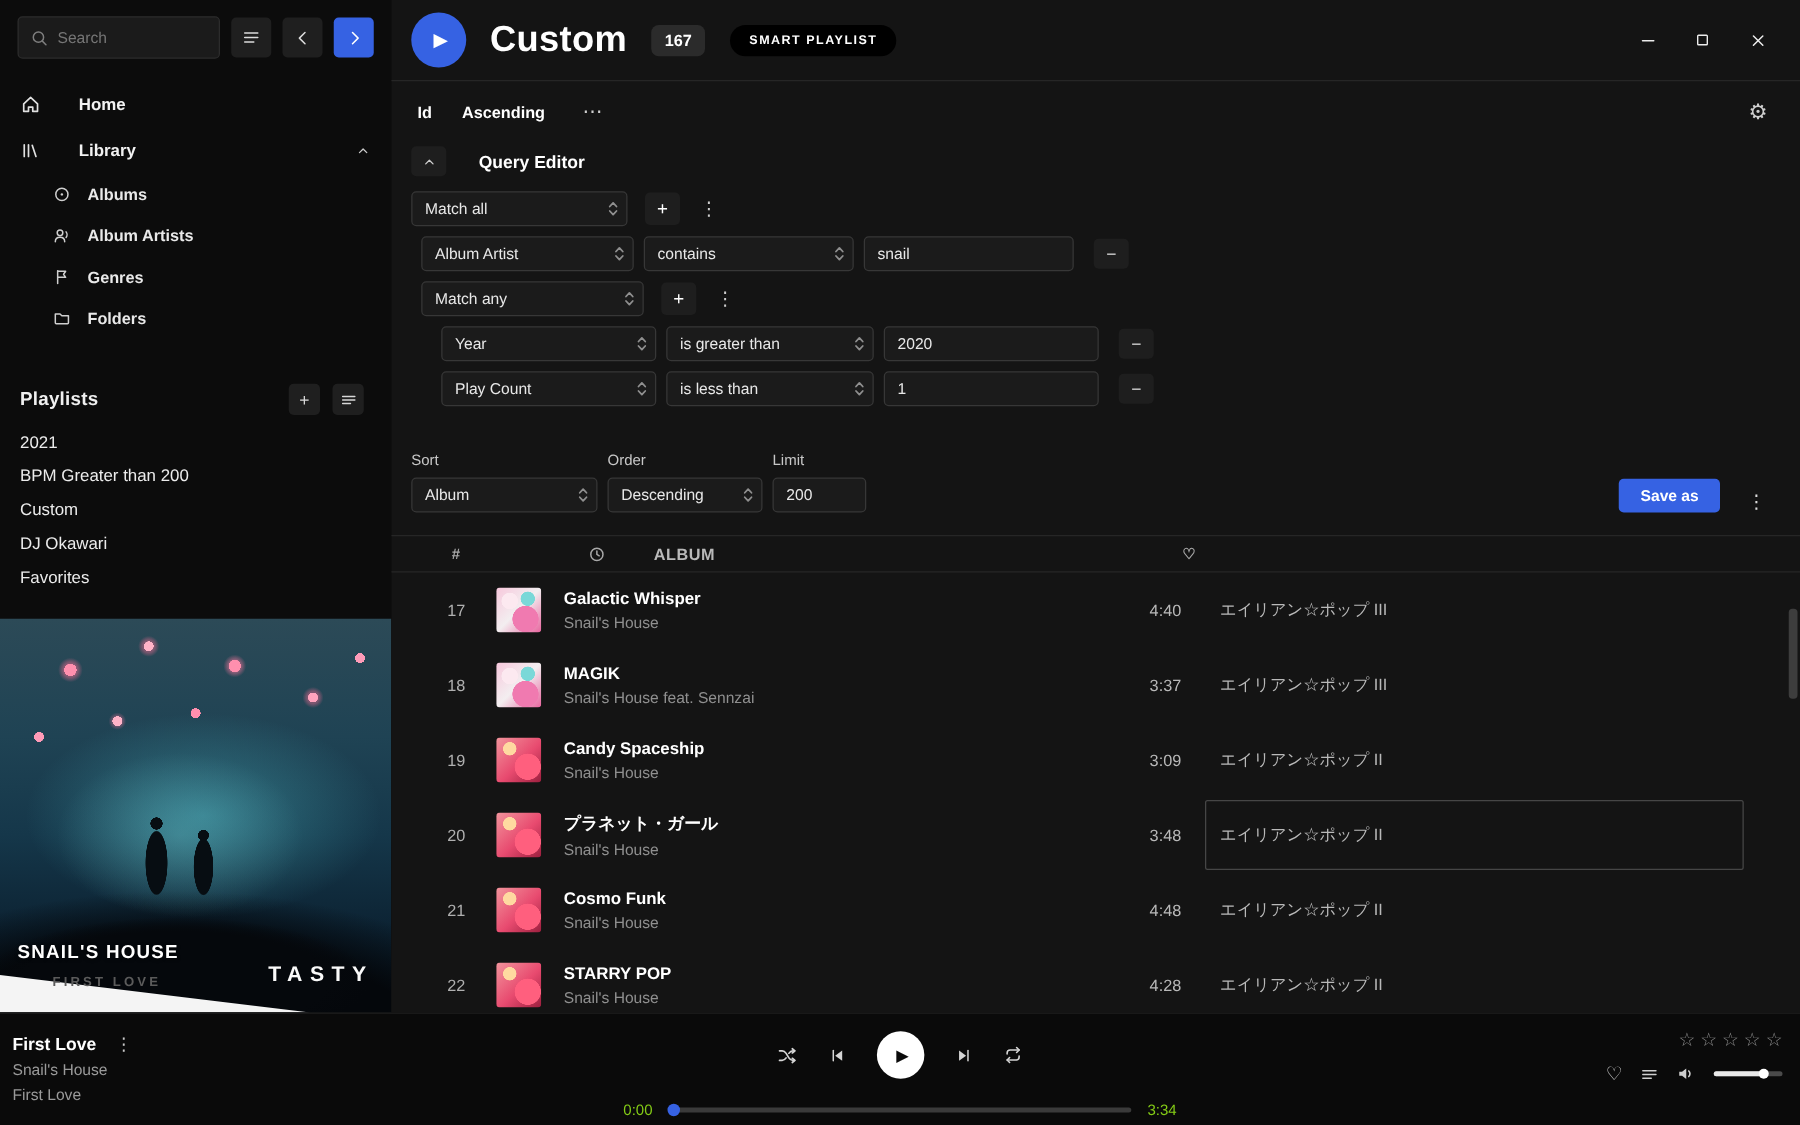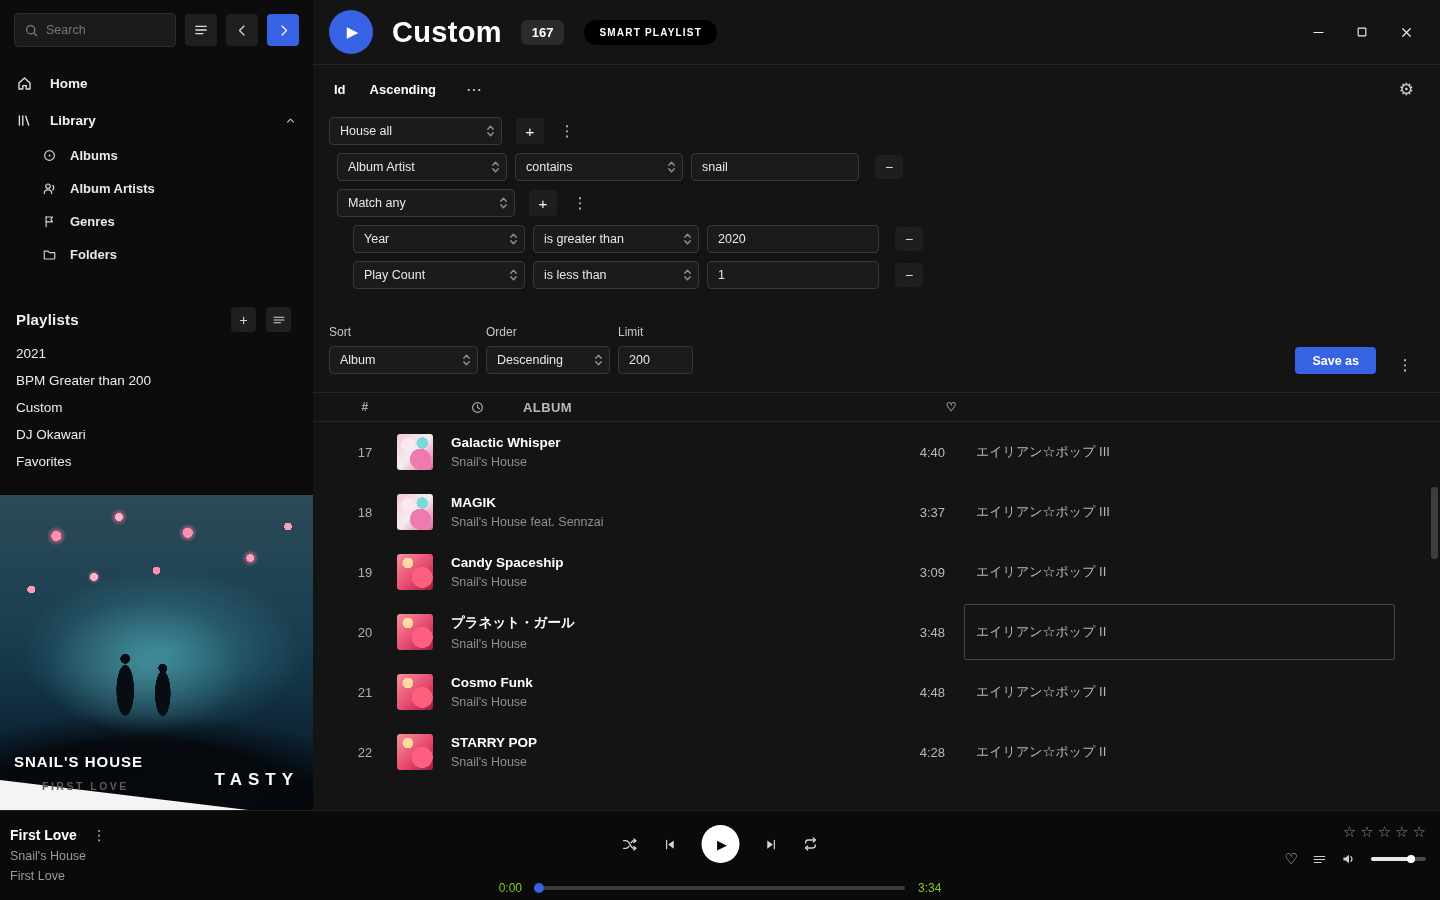--- a/index.html
+++ b/index.html
@@ -21,21 +21,21 @@
 
   
   .sidebar{width:313px;flex:none;background:var(--side);display:flex;flex-direction:column;min-height:0;}
   .side-top{display:flex;align-items:center;gap:9px;padding:13px 12px 4px 14px;}
   .search-box{width:162px;height:34px;background:#1b1b1b;border:1px solid #2c2c2c;border-radius:4px;display:flex;align-items:center;gap:7px;padding:0 9px;color:#7e7e7e;}
   .search-box input{flex:1;min-width:0;background:transparent;border:none;outline:none;color:#ddd;font-size:12.5px;}
   .search-box input::placeholder{color:#767676;}
   .sq-btn{width:32px;height:32px;flex:none;background:#1f1f1f;border-radius:4px;display:flex;align-items:center;justify-content:center;color:#dcdcdc;cursor:pointer;}
   .sq-btn.accent{background:var(--accent);color:#fff;}
   .nav{margin-top:14px;}
-  .nav-item{display:flex;align-items:center;gap:17px;padding:10px 16px;font-size:13.5px;font-weight:700;color:#f2f2f2;cursor:pointer;}
+  .nav-item{display:flex;align-items:center;gap:30px;padding:10px 16px;font-size:13.5px;font-weight:700;color:#f2f2f2;cursor:pointer;}
   .nav-item .grow{flex:1;}
   .nav-icon{color:#e0e0e0;}
   .sub-item{display:flex;align-items:center;gap:13px;padding:9px 16px 9px 42px;font-size:13px;font-weight:700;color:#e9e9e9;cursor:pointer;}
   .sub-item .nav-icon{color:#cfcfcf;}
   .playlists-head{display:flex;align-items:center;margin-top:30px;padding:6px 22px 8px 16px;}
   .playlists-title{font-size:15px;font-weight:800;letter-spacing:.2px;}
   .playlists-head .grow{flex:1;}
   .mini-btn{width:25px;height:25px;background:#1f1f1f;border-radius:4px;display:flex;align-items:center;justify-content:center;color:#d8d8d8;font-size:14px;margin-left:10px;cursor:pointer;}
   .playlist-item{padding:6px 16px;font-size:13.5px;color:#ececec;cursor:pointer;}
 
@@ -328,24 +328,32 @@
       </div>
 
       <div class="sortbar">
         <span class="sort-field">Id</span>
         <span class="sort-dir">Ascending</span>
         <span class="sort-more">⋯</span>
         <span class="gear">⚙</span>
       </div>
 
       <div class="query-section">
+        <div class="qe-head">
+          <div class="collapse-btn">
+              <svg class="ic" width="13" height="13" viewBox="0 0 20 20">
+                <path d="M5.5 12.5L10 8l4.5 4.5"></path>
+              </svg>
+            </div>
+          <span class="qe-title">Query Editor</span>
+        </div>
 
         <div class="q-row">
           <div class="select w173">
-            <span>House all</span>
+            <span>Match all</span>
             <span class="spin">
                 <svg class="ic" width="9" height="15" viewBox="0 0 10 16">
                   <path d="M2 6l3-3.2L8 6M2 10l3 3.2L8 10"></path>
                 </svg>
               </span>
           </div>
           <div class="plus-btn">
               <span>+</span>
             </div>
           <div class="dots-btn">⋮</div>

